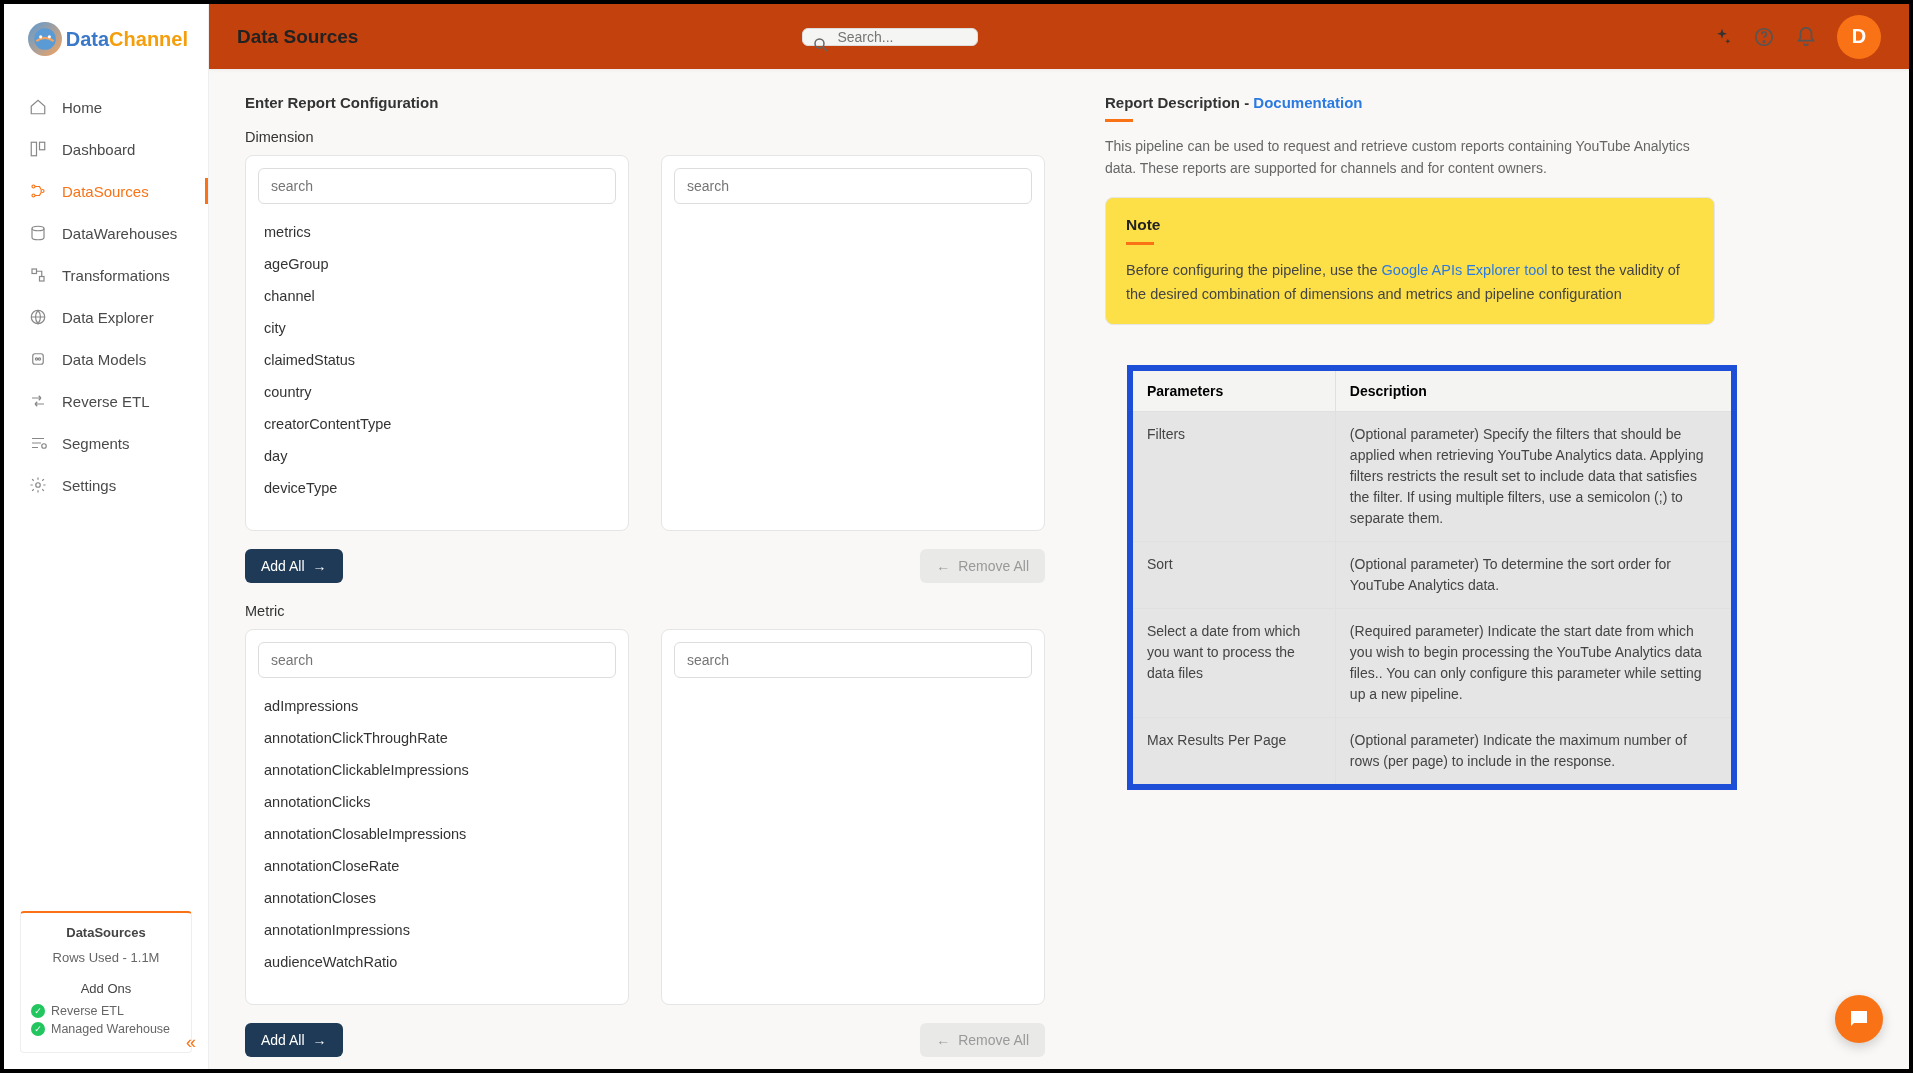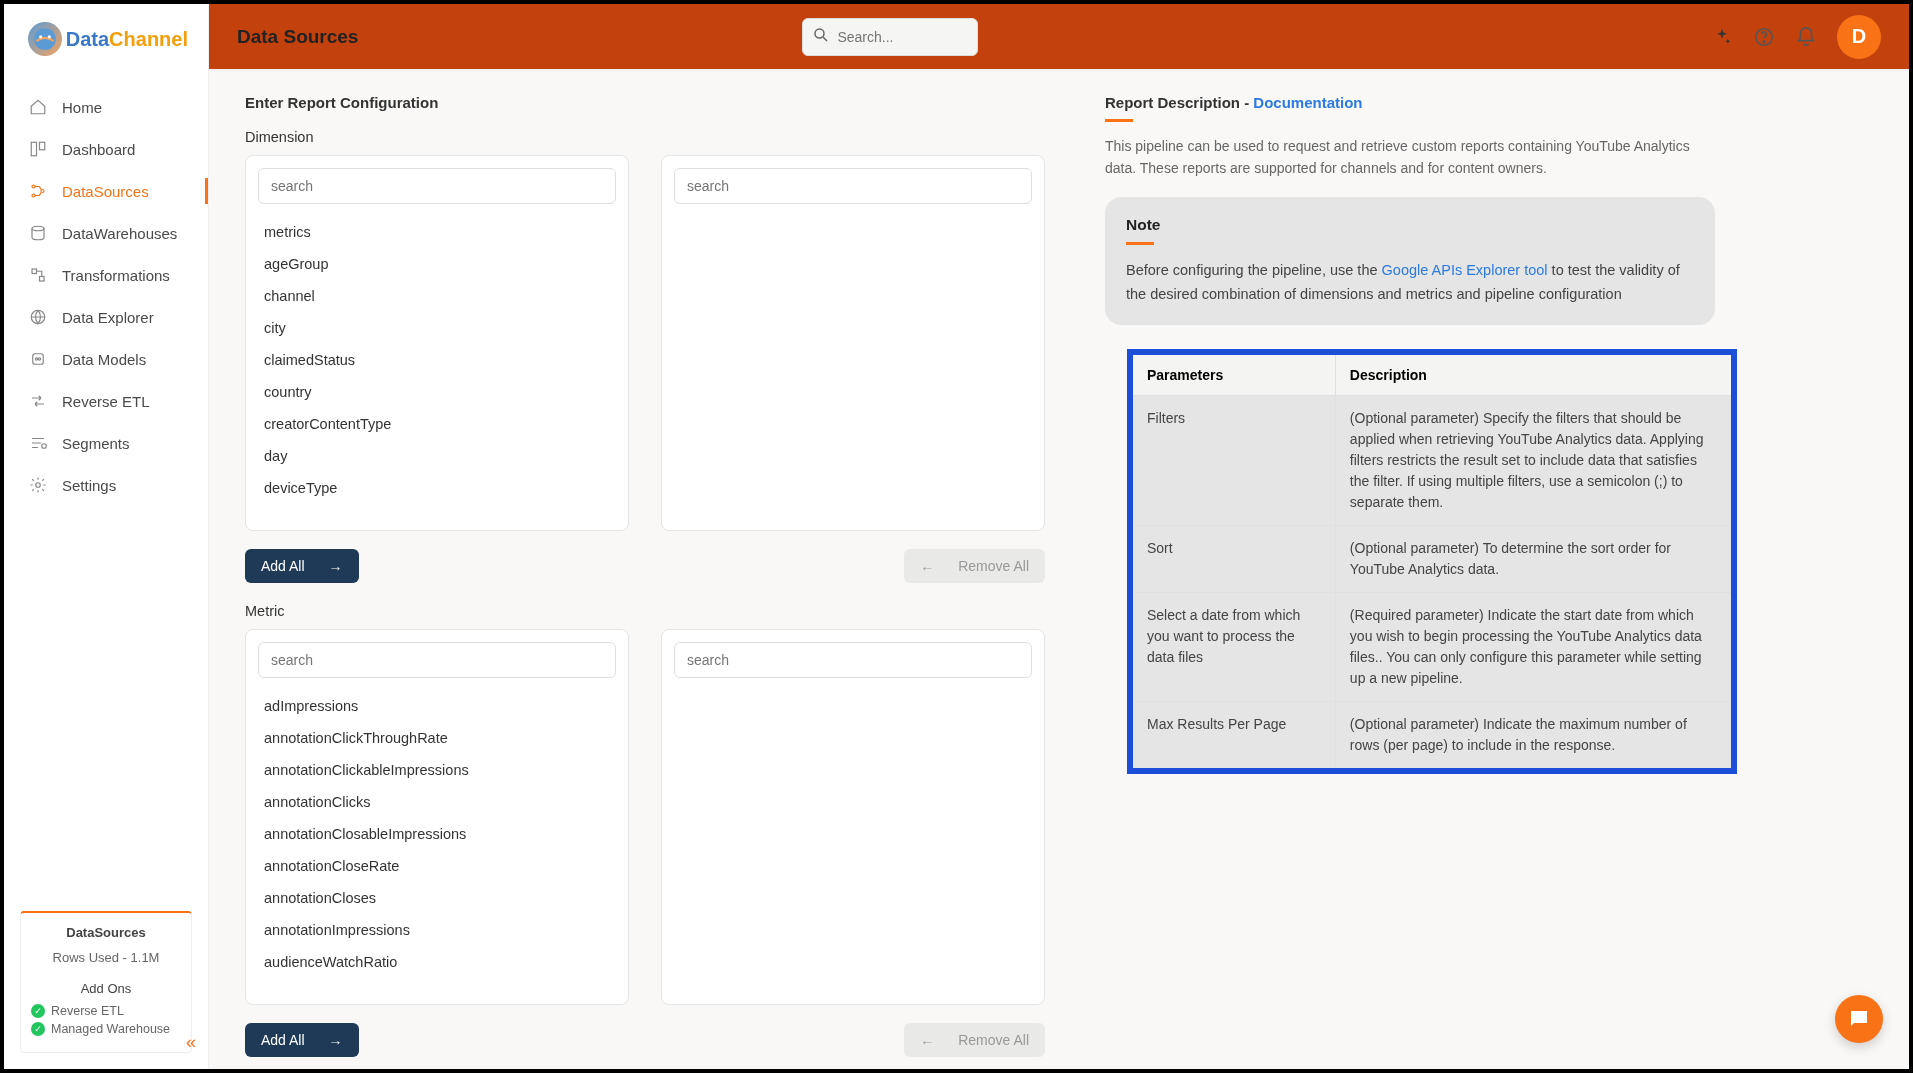--- a/index.html
+++ b/index.html
@@ -29,50 +29,50 @@
 .addon-line { display:flex; align-items:center; gap:6px; font-size:12.5px; color:#666; margin:4px 0; }
 .addon-check { width:14px; height:14px; border-radius:50%; background:#22c55e; display:flex; align-items:center; justify-content:center; color:#fff; font-size:9px; }
 
 .collapse-btn { position:absolute; bottom:16px; right:12px; color:#f97316; font-size:18px; cursor:pointer; }
 
 
 .main { flex:1; display:flex; flex-direction:column; background:#f9f8f7; overflow:hidden; }
 .topbar { height: 66px; background:#c2410c; border-bottom:1px solid #eee; display:flex; align-items:center; padding:0 28px; gap:24px; box-shadow:0 1px 3px rgba(0,0,0,0.03); }
 .page-title { font-size:19px; font-weight:700; color:#222; }
 .search-wrap { margin-left: 420px; position: relative; }
-.search-input { width: 176px; height: 38px; border:1px solid #ddd; border-radius:6px; background:#f5f5f4; padding:0 12px 0 34px; font-size:14px; color:#666; }
+.search-input { width: 176px; height: 18px; border:1px solid #ddd; border-radius:6px; background:#f5f5f4; padding:0 12px 0 34px; font-size:14px; color:#666; }
 .search-icon-glyph { position:absolute; left:10px; top:8px; color:#666; }
 .topbar-right { margin-left:auto; display:flex; align-items:center; gap:20px; }
 .top-icon { width:22px; height:22px; color:#555; cursor:pointer; display:flex; align-items:center; justify-content:center; }
 .avatar { width: 44px; height:44px; border-radius:50%; background:#f97316; color:#fff; display:flex; align-items:center; justify-content:center; font-size:20px; font-weight:600; cursor:pointer; }
 
 .content { flex:1; padding: 24px 36px; display:flex; gap: 60px; overflow:auto; }
 .left-col { width: 800px; }
 .right-col { flex:1; max-width: 610px; }
 
 .section-title { font-size:15px; font-weight:600; color:#333; margin-bottom:18px; }
 .field-label { font-size:14.5px; color:#333; margin-bottom:10px; margin-top: 4px; }
 .dual-list { display:flex; gap:32px; }
 .listbox { flex:1; background:#fff; border:1px solid #e5e5e5; border-radius:8px; padding:12px; height: 376px; display:flex; flex-direction:column; position:relative; }
 .listbox input { width:100%; height:36px; border:1px solid #ddd; border-radius:6px; padding:0 12px; font-size:14px; margin-bottom:8px; }
 .list-items { flex:1; overflow-y:auto; padding:4px 2px; }
 .list-items::-webkit-scrollbar { width:6px; }
 .list-items::-webkit-scrollbar-thumb { background:#ccc; border-radius:3px; }
 .list-item { padding:8px 4px; font-size:14.5px; color:#333; cursor:pointer; }
 .dual-actions { display:flex; justify-content:space-between; margin:18px 0 20px; }
-.btn { display:inline-flex; align-items:center; gap:24px; padding:9px 16px; border-radius:6px; font-size:14px; font-weight:500; cursor:pointer; border:none; }
+.btn { display:inline-flex; align-items:center; gap:8px; padding:9px 16px; border-radius:6px; font-size:14px; font-weight:500; cursor:pointer; border:none; }
 .btn-primary { background:#1e3a56; color:#fff; }
 .btn-muted { background:#e9e9e8; color:#999; }
 
 
 .desc-header { font-size:15px; font-weight:600; color:#333; margin-bottom:4px; }
 .desc-header a { color:#2a7ae2; font-weight:600; text-decoration:none; }
 .underline-accent { width:28px; height:3px; background:#f97316; margin:8px 0 14px; }
 .desc-text { font-size:14px; color:#666; line-height:1.55; margin-bottom:18px; }
-.note-box { border:1px solid #e5e5e5; border-radius:16px; padding:18px 20px; background:#e5e5e5; margin-bottom:24px; }
+.note-box { border:1px solid #e5e5e5; border-radius:8px; padding:18px 20px; background:#fde047; margin-bottom:40px; }
 .note-title { font-size:15.5px; font-weight:700; color:#222; }
 .note-text { font-size:14.5px; color:#444; line-height:1.6; }
 .note-text a { color:#2a7ae2; text-decoration:none; }
 
 .params-table { width:100%; border:6px solid #1d4ed8; border-collapse:collapse; background:#e5e5e5; font-size:14px;margin-left:22px; }
 .params-table th { background:#f4f4f3; text-align:left; padding:12px 14px; font-weight:600; border:1px solid #e0e0e0; }
 .params-table td { padding:12px 14px; border:1px solid #e0e0e0; vertical-align:top; color:#444; line-height:1.5; }
 .params-table td:first-child { width:34%; }
 
 .chat-fab { position:absolute; right:26px; bottom:26px; width:48px; height:48px; border-radius:50%; background:#f97316; display:flex; align-items:center; justify-content:center; color:#fff; box-shadow:0 4px 12px rgba(0,0,0,0.18); cursor:pointer; }

